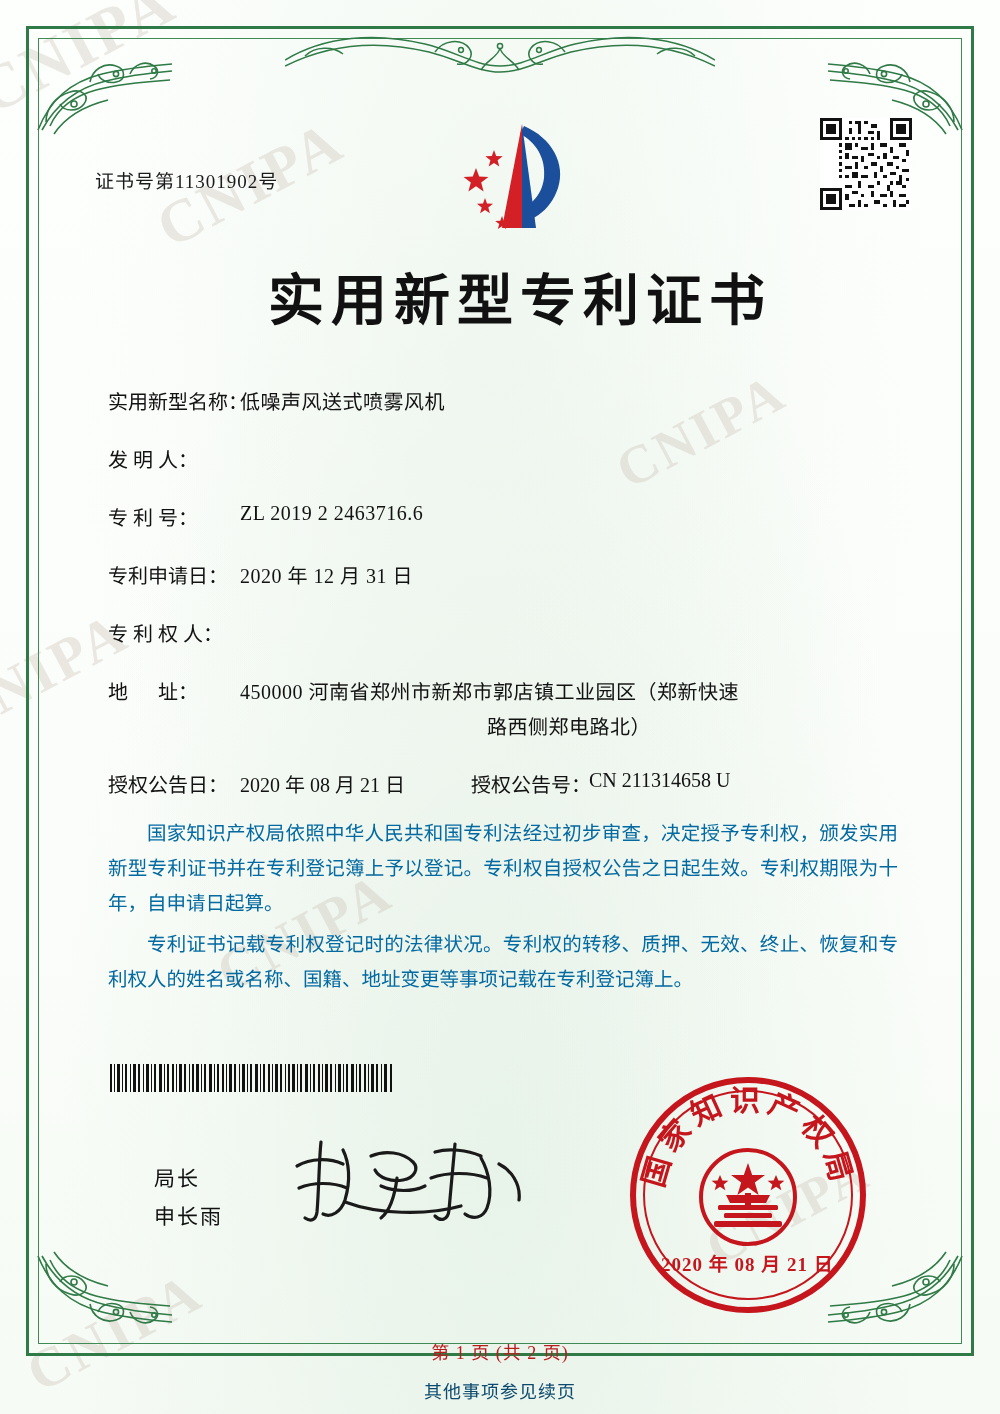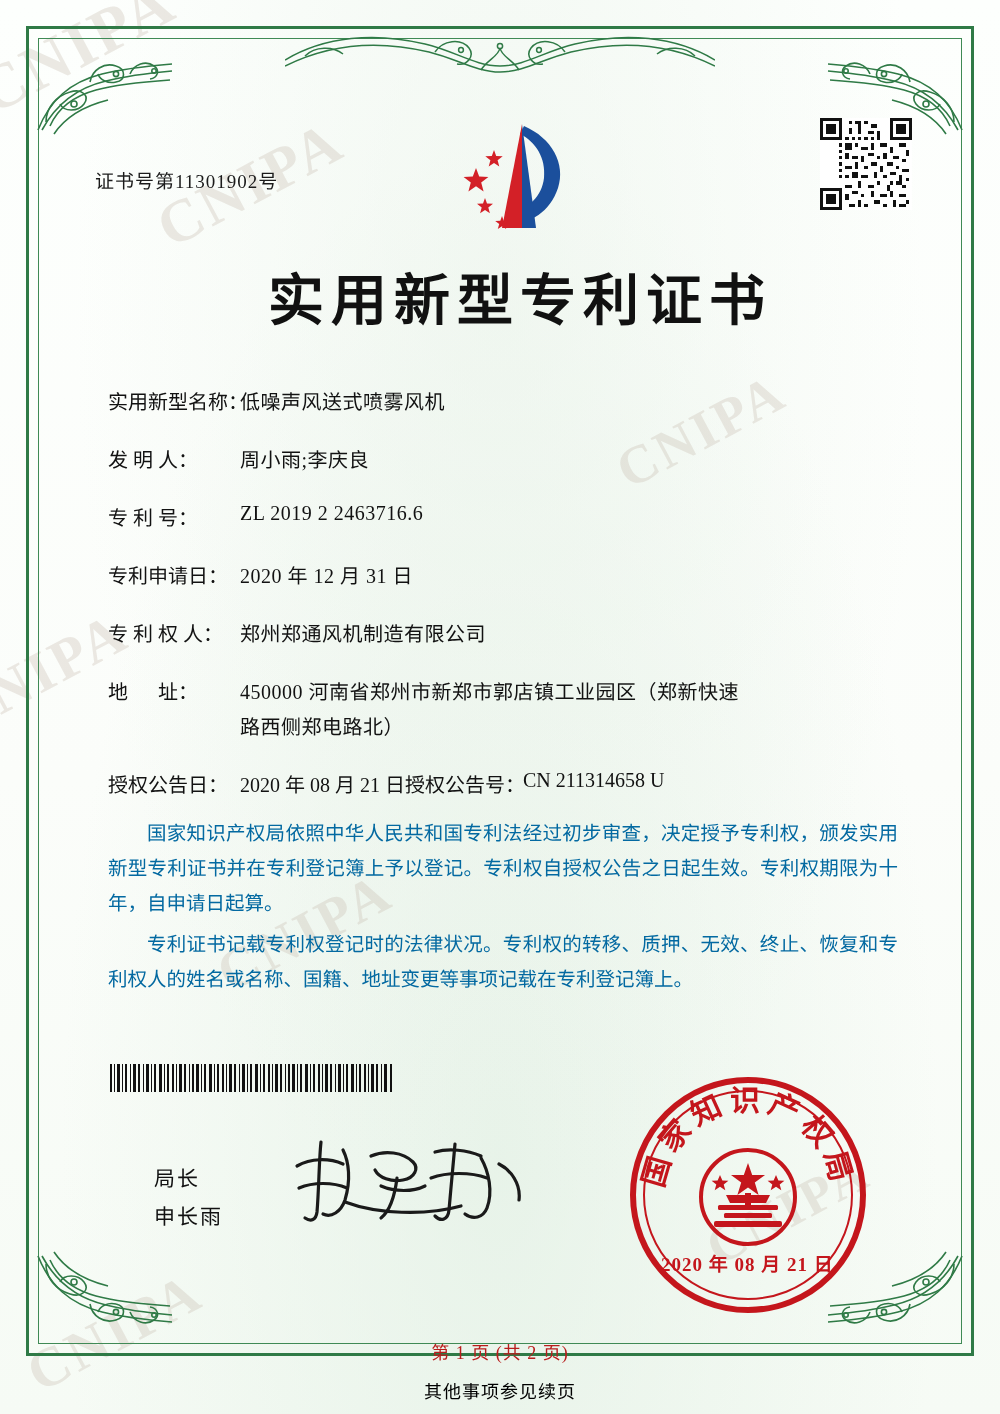--- a/index.html
+++ b/index.html
@@ -141,22 +141,24 @@
     letter-spacing: 0px;
     white-space: pre;
   }
   .row .val {
     flex: 1 1 auto;
     letter-spacing: 0.5px;
   }
   .row .val .cont {
     display: block;
     margin-top: 6px;
+    text-align: center;
   }
   .row.two-col .right {
+    margin-left: 66px;
     display: flex;
   }
   .row.two-col .right .lab2 {
     width: 118px;
     flex: 0 0 118px;
     white-space: pre;
   }
 
   
   .paras {
@@ -224,21 +226,21 @@
     text-align: center;
     font-size: 18px;
     color: #b91c1c;
     letter-spacing: 1px;
   }
   .foot-note {
     position: absolute;
     left: 0; right: 0; top: 1377px;
     text-align: center;
     font-size: 18px;
-    color: #000000;
+    color: #0c4a6e;
     letter-spacing: 1px;
   }
 </style>
 </head>
 <body>
 
 <div id="page">
 
   <div class="paper-wash"></div>
 
@@ -451,36 +453,34 @@
 
   <div class="fields">
 
     <div class="row">
       <div class="lab">实用新型名称：</div>
       <div class="val">低噪声风送式喷雾风机</div>
     </div>
 
     <div class="row">
       <div class="lab">发 明 人：</div>
-      <div class="val">周小雨;李庆良</div>
     </div>
 
     <div class="row">
       <div class="lab">专 利 号：</div>
       <div class="val">ZL 2019 2 2463716.6</div>
     </div>
 
     <div class="row">
       <div class="lab">专利申请日：</div>
       <div class="val">2020 年 12 月 31 日</div>
     </div>
 
     <div class="row">
       <div class="lab">专 利 权 人：</div>
-      <div class="val">郑州郑通风机制造有限公司</div>
     </div>
 
     <div class="row">
       <div class="lab">地      址：</div>
       <div class="val">
         <span>450000 河南省郑州市新郑市郭店镇工业园区（郑新快速</span>
         <span class="cont">路西侧郑电路北）</span>
       </div>
     </div>
 

